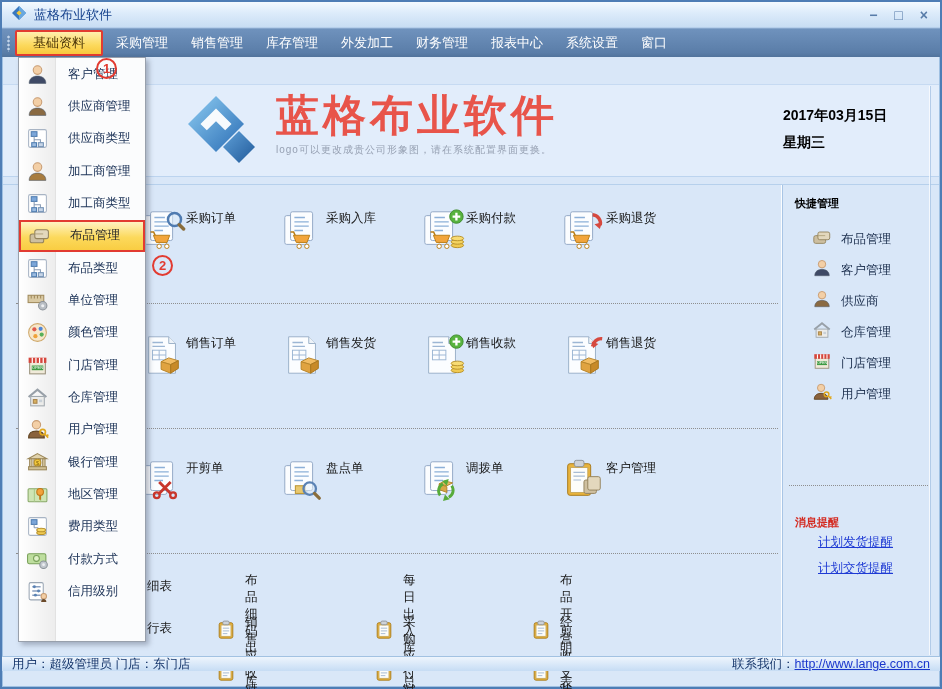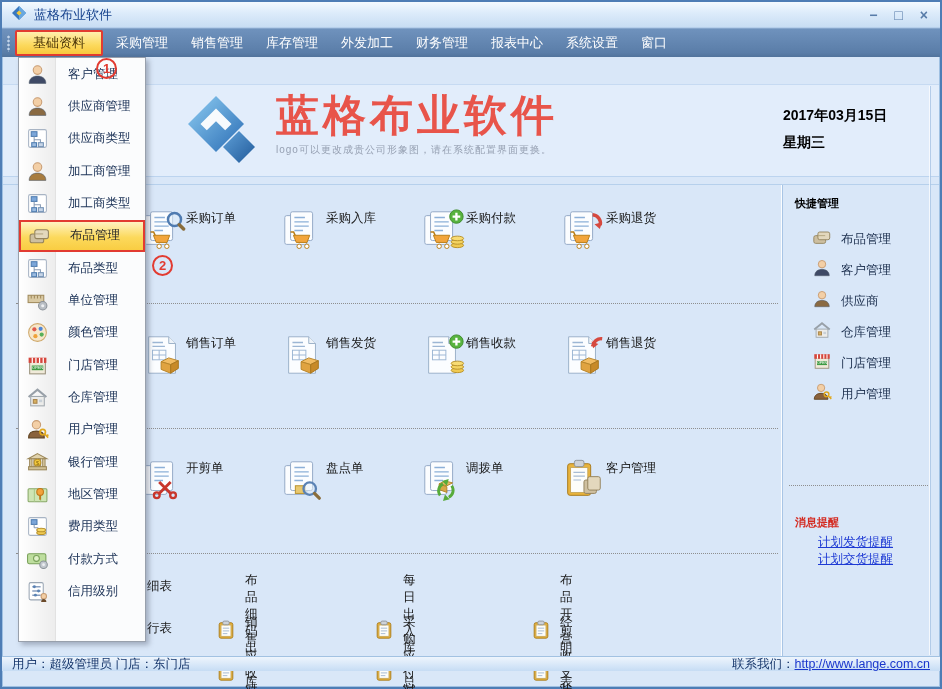--- a/index.html
+++ b/index.html
@@ -61,21 +61,21 @@
   .report-item svg{ width:20px; height:20px; }
   .report-item .r-label{ font-size:12.5px; color:#1a1a1a; margin-left:9px; }
   .report-fragment{ position:absolute; font-size:12.5px; color:#1a1a1a; }
   
   .sb-title{ position:absolute; left:795px; font-size:11px; font-weight:bold; color:#000; }
   .sb-title.msg{ color:#d42a20; }
   .quick-list{ position:absolute; left:812px; top:227px; display:flex; flex-direction:column; gap:7px; }
   .quick-item{ display:flex; align-items:center; height:24px; cursor:default; }
   .quick-item svg{ width:20px; height:20px; }
   .quick-item .q-label{ font-size:12.5px; color:#1c2f4e; margin-left:9px; }
-  .msg-list{ position:absolute; left:818px; top:534px; display:flex; flex-direction:column; }
+  .msg-list{ position:absolute; left:818px; top:534px; display:flex; flex-direction:column; gap:9px; }
   .msg-link{ font-size:12.5px; color:#1f3bd4; text-decoration:underline; cursor:pointer; }
   
   .statusbar{
     position:absolute; left:2px; right:2px; top:656px; height:15px;
     background:linear-gradient(#eef5fd,#d2e4f7 70%,#c6dcf4);
     border-top:1px solid #a2c2e2; display:flex; align-items:center;
     justify-content:space-between; padding:0 10px;
   }
   .statusbar .s-left{ font-size:12.5px; color:#16366b; }
   .statusbar .s-right{ display:flex; align-items:center; }

